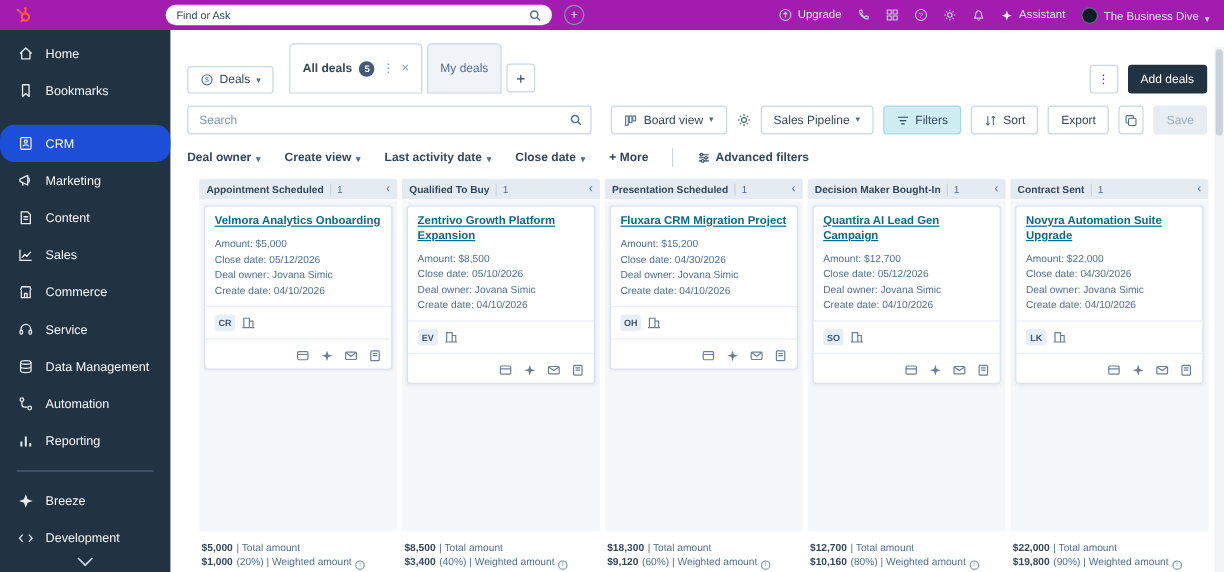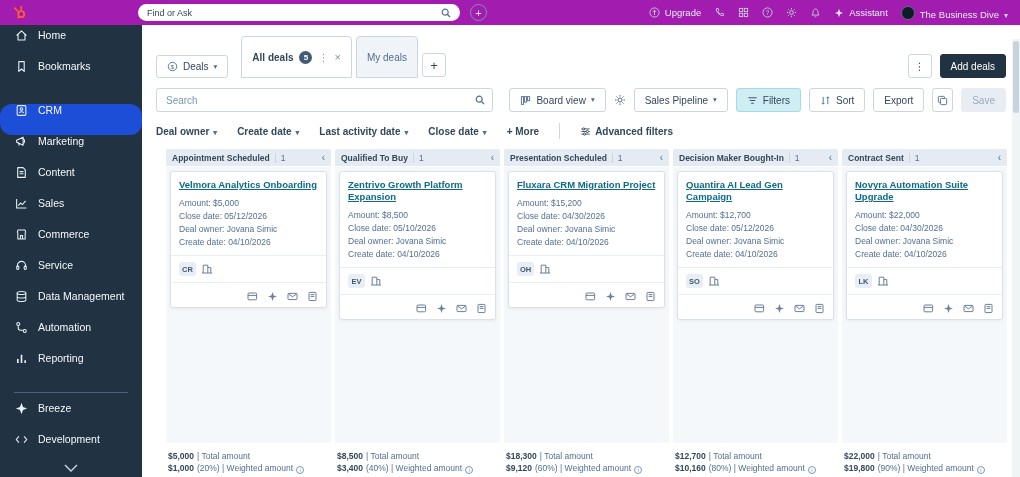--- a/index.html
+++ b/index.html
@@ -13,21 +13,21 @@
   .tb-search .ph { flex:1; }
   .tb-plus { margin-left:10px; width:17px; height:17px; border-radius:50%; border:1px solid #8195a9; background:transparent; color:#dfe6ee; font-size:11px; line-height:14px; text-align:center; cursor:pointer; }
   .tb-right { margin-left:auto; display:flex; align-items:center; gap:13px; color:#e8eef5; font-size:9.5px; }
   .tb-group { display:flex; align-items:flex-end; gap:5px; cursor:pointer; white-space:nowrap; }
   .tb-ic { display:flex; align-items:center; cursor:pointer; }
   .avatar { width:14px; height:14px; border-radius:50%; background:#0f1b26; border:1px solid #5a6f84; }
   .tb-caret { font-size:8px; color:#c3d0dd; }
 
   
   .sidebar { position:absolute; top:25px; left:0; bottom:0; width:142px; background:#213343; padding-top:4px; z-index:10; }
-  .side-item { height:31px; display:flex; gap:10px; padding:0 15px; color:#f5f8fa; font-size:10.5px; cursor:pointer; white-space:nowrap; }
+  .side-item { height:31px; display:flex; align-items:center; gap:10px; padding:0 15px; color:#f5f8fa; font-size:10.5px; cursor:pointer; white-space:nowrap; }
   .side-item.active { background:#1d4ed8;border-radius:12px; }
   .side-item.gap { margin-top:13px; }
   .side-div { border-top:1px solid #51617a; margin:9px 14px; }
   .side-chevron { position:absolute; bottom:5px; left:0; right:0; display:flex; justify-content:center; cursor:pointer; }
 
   
   .main { position:absolute; top:25px; left:142px; right:0; bottom:0; background:#fff; }
 
   .page-head { display:flex; align-items:flex-end; padding:11px 14px 0 14px; }
   .btn { display:inline-flex; align-items:center; gap:5px; height:24px; padding:0 10px; border:1px solid #cbd6e2; border-radius:3px; background:#fff; font-size:10px; color:#33475b; cursor:pointer; font-family:inherit; white-space:nowrap; }
@@ -363,21 +363,21 @@
     </button>
     <button class="btn disabled">Save</button>
   </div>
 
   <div class="filterbar">
     <span class="fb-item">
       <span>Deal owner</span>
       <span class="caret">▾</span>
     </span>
     <span class="fb-item">
-      <span>Create date</span>
+      <span>Create view</span>
       <span class="caret">▾</span>
     </span>
     <span class="fb-item">
       <span>Last activity date</span>
       <span class="caret">▾</span>
     </span>
     <span class="fb-item">
       <span>Close date</span>
       <span class="caret">▾</span>
     </span>

